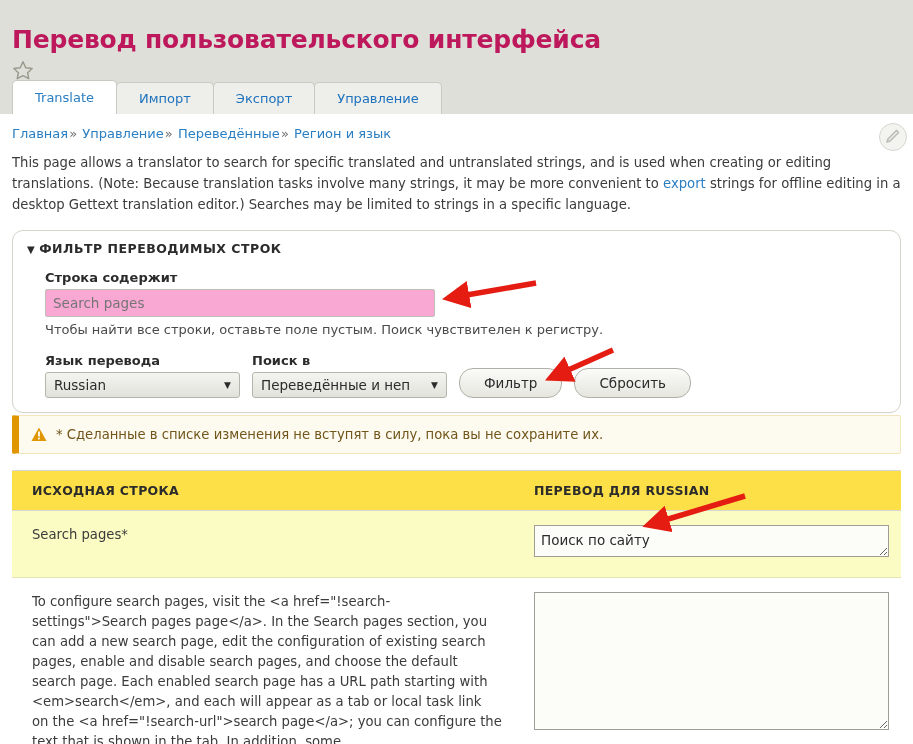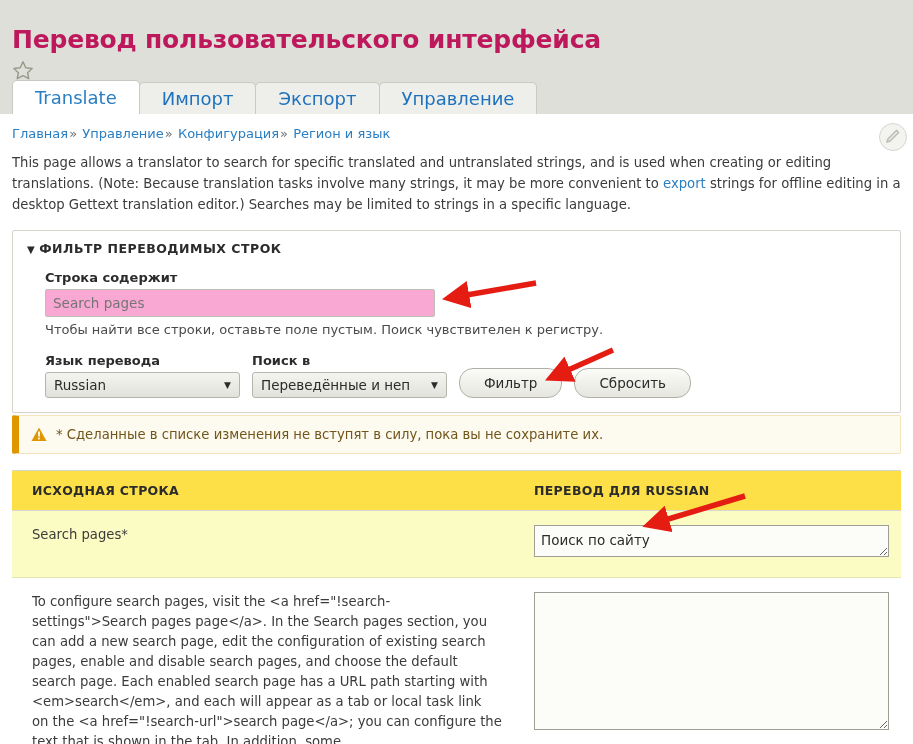--- a/index.html
+++ b/index.html
@@ -54,21 +54,21 @@
     display: flex;
     align-items: flex-end;
   }
   .tab {
     background: #eeeeea;
     border: 1px solid #c9cac3;
     border-bottom: none;
     border-radius: 5px 5px 0 0;
     padding: 8px 22px 8px 22px;
     margin-right: -1px;
-    font-size: 18px;
+    font-size: 13px;
     color: #1e72bd;
     cursor: pointer;
     line-height: 15px;
     white-space: nowrap;
   }
   .tab.active {
     background: #ffffff;
     color: #2a7ec2;
     padding-top: 9px;
     padding-bottom: 9px;
@@ -115,21 +115,21 @@
     border-radius: 50%;
     border: 1px solid #d6d6d1;
     background: #f3f3f0;
     cursor: pointer;
   }
 
   
   .filter-box {
     margin-top: 15px;
     border: 1px solid #d4d4cd;
-    border-radius: 2px;
+    border-radius: 11px;
     background: #ffffff;
     padding: 10px 14px 14px 14px;
     box-shadow: 0 1px 0 rgba(0,0,0,0.02);
   }
   .filter-legend {
     font-size: 12.5px;
     font-weight: bold;
     letter-spacing: 0.5px;
     color: #2b2b2b;
     text-transform: uppercase;
@@ -317,21 +317,21 @@
 
   <div class="edit-pencil">
     <svg width="24" height="24" viewBox="0 0 24 24" fill="none" stroke="#bdbdb6" stroke-width="1.7" stroke-linecap="round" stroke-linejoin="round">
       <path d="M16.5 6.5 L8 15 L7 18 L10 17 L18.5 8.5 Z"></path>
     </svg>
   </div>
 
   <div class="breadcrumb">
     <a href="#">Главная</a><span class="sep">»</span>
     <a href="#">Управление</a><span class="sep">»</span>
-    <a href="#">Конфигурация</a><span class="sep">»</span>
+    <a href="#">Переведённые</a><span class="sep">»</span>
     <a href="#">Регион и язык</a>
   </div>
 
   <div class="intro"><span>This page allows a translator to search for specific translated and untranslated strings, and is used when creating or editing translations. (Note: Because translation tasks involve many strings, it may be more convenient to </span><a href="#">export</a><span> strings for offline editing in a desktop Gettext translation editor.) Searches may be limited to strings in a specific language.</span></div>
 
   <div class="filter-box">
     <div class="filter-legend">
       <span class="caret">▼</span><span>ФИЛЬТР ПЕРЕВОДИМЫХ СТРОК</span>
     </div>
 

